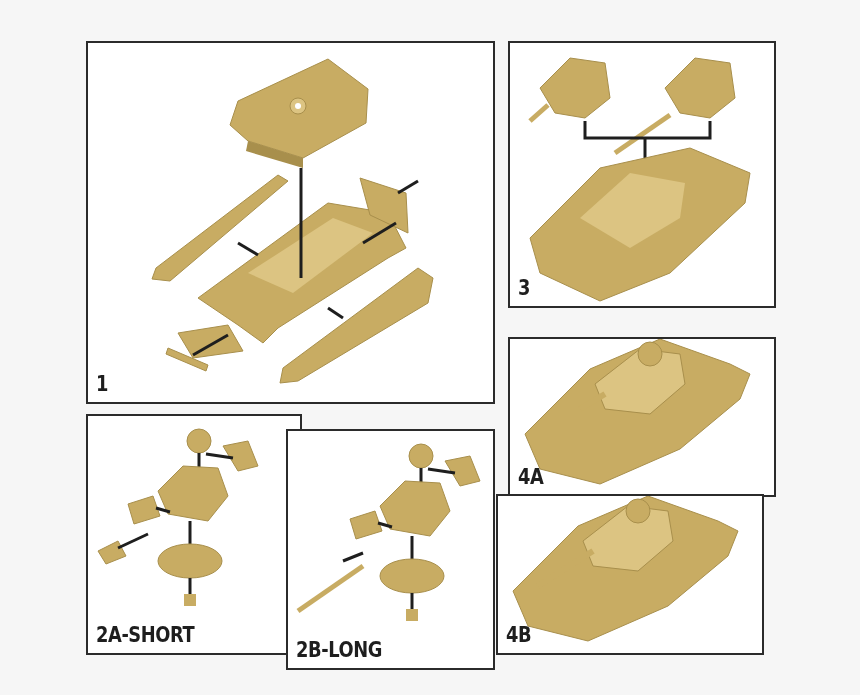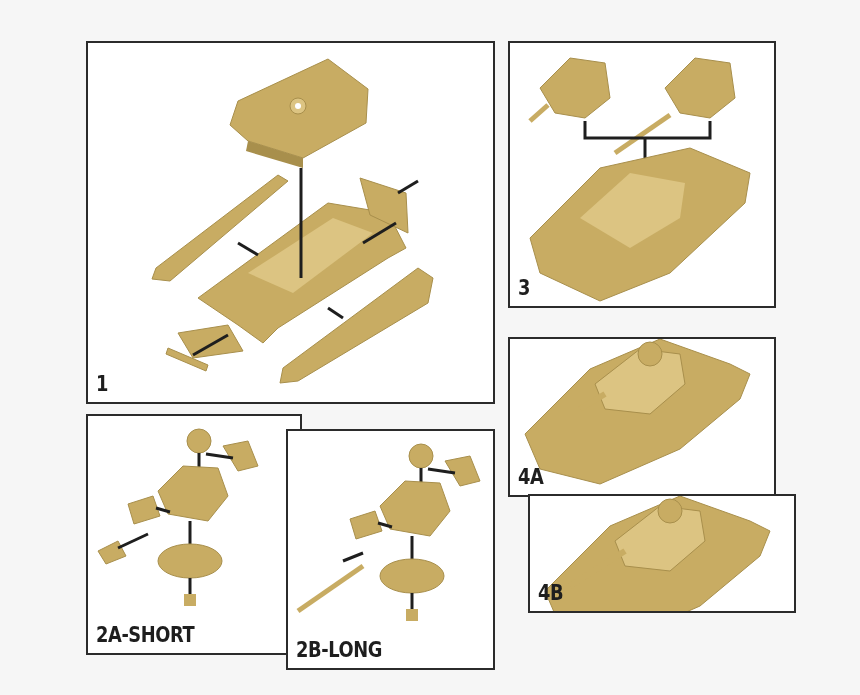--- a/index.html
+++ b/index.html
@@ -96,21 +96,21 @@
 <div class="panel" style="left:508px;top:321px;width:268px;height:160px;margin-top:16px;">
   <svg width="264" height="156">
     <polygon points="15,95 80,30 150,0 220,25 240,35 230,60 170,110 90,145 30,130" fill="#c8ac63" stroke="#a88f4c"></polygon>
     <polygon points="85,45 130,10 170,15 175,45 140,75 95,70" fill="#dcc482" stroke="#a88f4c"></polygon>
     <circle cx="140" cy="15" r="12" fill="#c8ac63" stroke="#a88f4c"></circle>
     <line x1="70" y1="70" x2="95" y2="55" stroke="#c8ac63" stroke-width="6"></line>
   </svg>
   <div class="label">4A</div>
 </div>
 
-<div class="panel" style="left:528px;top:494px;width:268px;height:119px;">
+<div class="panel" style="left:496px;top:494px;width:268px;height:161px;">
   <svg width="264" height="157">
     <polygon points="15,95 80,30 150,0 220,25 240,35 230,60 170,110 90,145 30,130" fill="#c8ac63" stroke="#a88f4c"></polygon>
     <polygon points="85,45 130,10 170,15 175,45 140,75 95,70" fill="#dcc482" stroke="#a88f4c"></polygon>
     <circle cx="140" cy="15" r="12" fill="#c8ac63" stroke="#a88f4c"></circle>
     <line x1="40" y1="90" x2="95" y2="55" stroke="#c8ac63" stroke-width="6"></line>
   </svg>
   <div class="label">4B</div>
 </div>
 
 </body></html>

